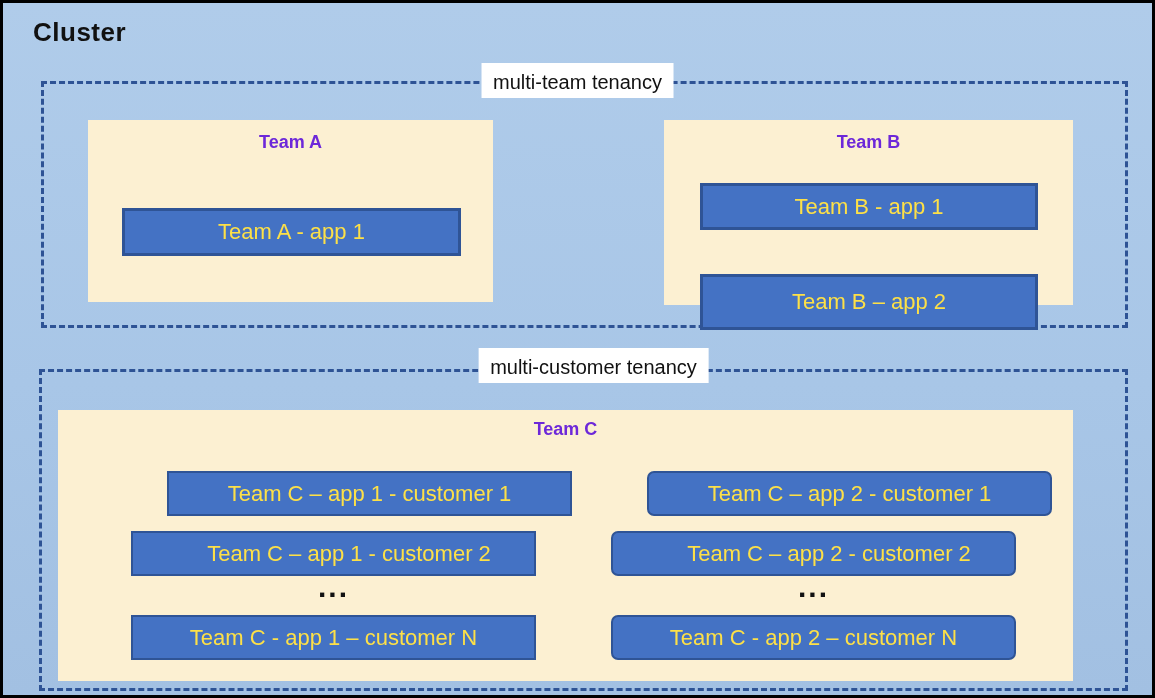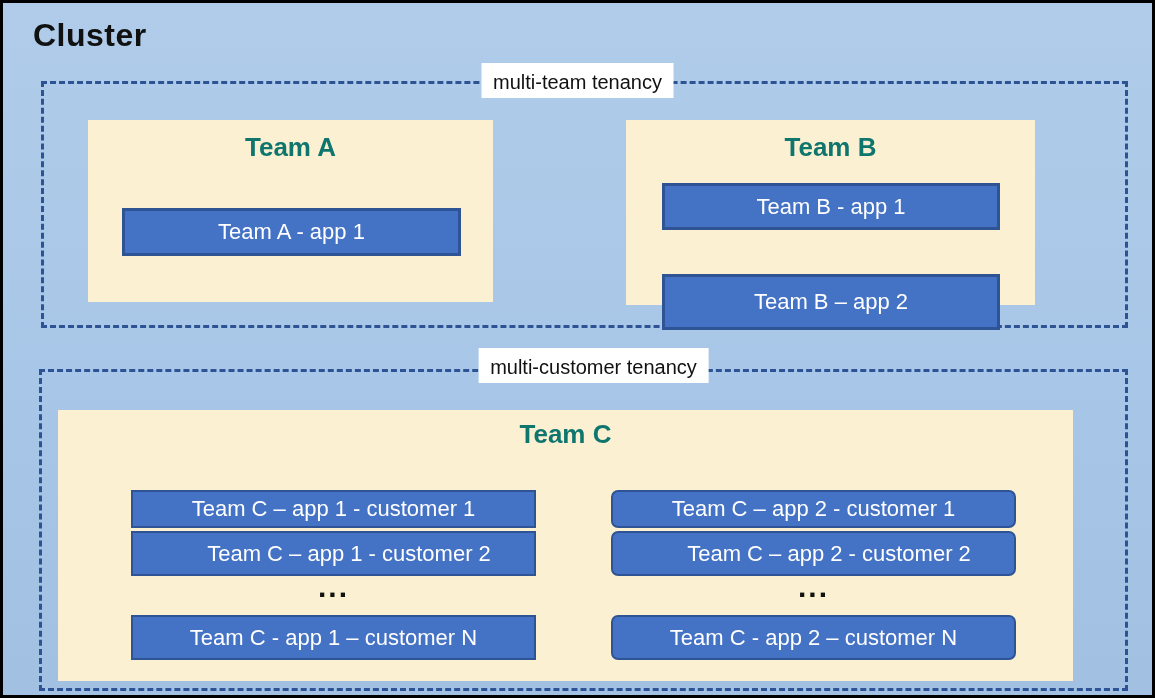--- a/index.html
+++ b/index.html
@@ -14,21 +14,21 @@
     height: 698px;
     box-sizing: border-box;
     border: 3px solid #000000;
     background: linear-gradient(180deg, #B0CCEA 0%, #A8C6E7 55%, #A2C0E2 100%);
     overflow: hidden;
   }
   .cluster-title {
     position: absolute;
     left: 30px;
     top: 14px;
-    font-size: 32px;
+    font-size: 26px;
     font-weight: bold;
     color: #111111;
     letter-spacing: 0.5px;
   }
   .dashed-zone {
     position: absolute;
     box-sizing: border-box;
     border: 3px dashed #2E5395;
   }
   .zone-multi-team {
@@ -56,52 +56,52 @@
     z-index: 5;
   }
   .zone-label.label-multi-team { top: 60px; }
   .zone-label.label-multi-customer { top: 345px; margin-left: 16px; }
   .team-panel {
     position: absolute;
     box-sizing: border-box;
     background: #FCF0D2;
   }
   .panel-team-a { left: 85px;  top: 117px; width: 405px;  height: 182px; }
-  .panel-team-b { left: 623px; top: 117px; width: 409px;  height: 185px; }
+  .panel-team-b { left: 661px; top: 117px; width: 409px;  height: 185px; }
   .panel-team-c { left: 55px;  top: 407px; width: 1015px; height: 271px; }
   .team-title {
     position: absolute;
     left: 0;
     width: 100%;
     text-align: center;
-    font-size: 26px;
+    font-size: 18px;
     font-weight: bold;
-    color: #0f766e;
+    color: #6d28d9;
   }
   .panel-team-a .team-title, .panel-team-b .team-title { top: 12px; }
   .panel-team-c .team-title { top: 9px; }
   .app-box {
     position: absolute;
     box-sizing: border-box;
     background: #4472C4;
     display: flex;
     align-items: center;
     justify-content: center;
-    color: #ffffff;
+    color: #fde047;
     font-size: 22px;
     white-space: nowrap;
   }
   .app-thick { border: 3px solid #2F5496; }
   .app-thin  { border: 2px solid #2F5496; }
   .team-a-app-1 { left: 34px; top: 88px;  width: 339px; height: 48px; }
   .team-b-app-1 { left: 36px; top: 63px;  width: 338px; height: 47px; }
   .team-b-app-2 { left: 36px; top: 120px; width: 338px; height: 56px; margin-top: 34px; }
   .c-col-left  { left: 73px; }
   .c-col-right { left: 553px; border-radius: 7px; }
-  .c-row-1 { top: 80px;  width: 405px; height: 38px; }
+  .c-row-1 { top: 61px;  width: 405px; height: 45px; margin-left: 36px; }
   .c-row-2 { top: 121px; width: 405px; height: 45px; padding-left: 31px; }
   .c-row-n { top: 205px; width: 405px; height: 45px; }
   .ellipsis {
     position: absolute;
     top: 160px;
     width: 405px;
     height: 40px;
     text-align: center;
     font-size: 30px;
     font-weight: bold;

